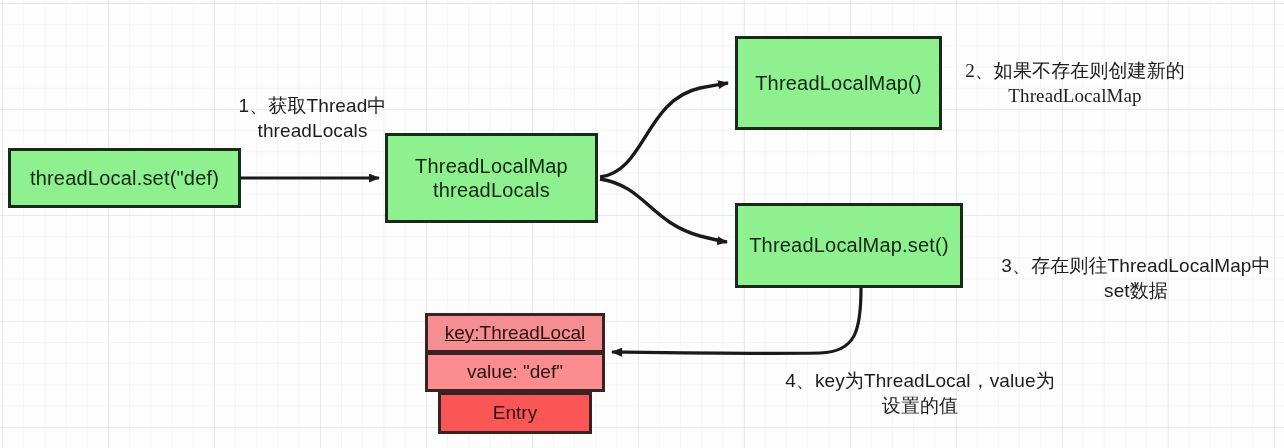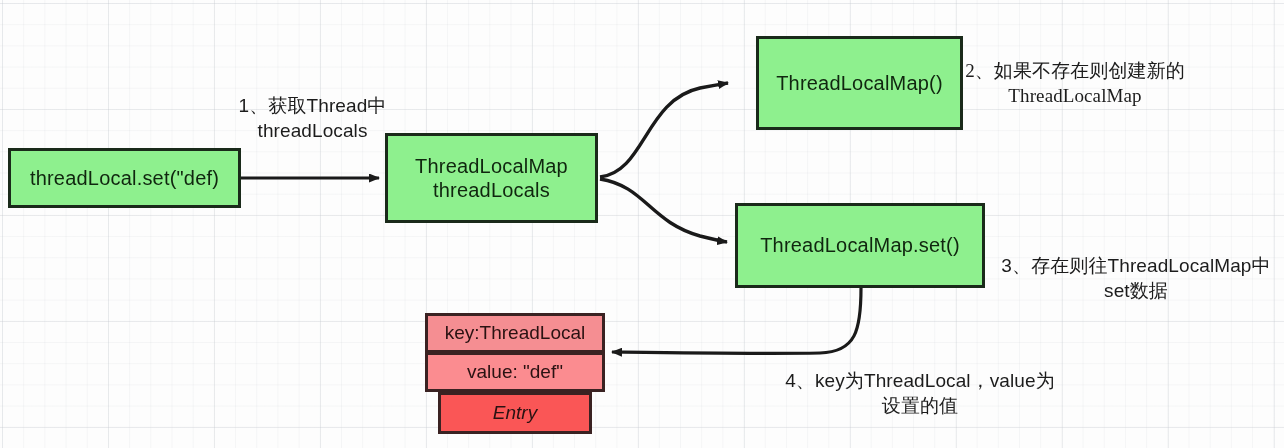--- a/index.html
+++ b/index.html
@@ -53,21 +53,21 @@
     position: absolute;
     box-sizing: border-box;
     display: flex;
     align-items: center;
     justify-content: center;
     text-align: center;
     border: 3px solid #3a2222;
     font-size: 19px;
     color: #2a1212;
   }
-  .entry-key   { background: #f58e92; }
+  .entry-key   { background: #f58e92; text-decoration: underline; }
   .entry-value { background: #fb8c90; }
   .entry-name  { background: #fa5656; }
   .label {
     position: absolute;
     text-align: center;
     font-size: 19px;
     line-height: 1.32;
     color: #1c1c1c;
     white-space: pre-line;
     letter-spacing: 0.1px;
@@ -92,29 +92,29 @@
     <path d="M600,179 C645,186 650,222 700,236 C712,239 720,241 727,242" fill="none" stroke="#1a1a1a" stroke-width="3.4" marker-end="url(#arrowhead)"></path>
 
     <path d="M861,288 C861,330 856,352 820,353 C760,354 690,353 612,352" fill="none" stroke="#1a1a1a" stroke-width="3.2" marker-end="url(#arrowhead)"></path>
   </svg>
 
   <div class="node" style="left:8px; top:148px; width:233px; height:60px;">threadLocal.set("def)</div>
 
   <div class="node" style="left:385px; top:133px; width:213px; height:90px;">ThreadLocalMap
 threadLocals</div>
 
-  <div class="node" style="left:756px; top:36px; width:207px; height:94px;">ThreadLocalMap()</div>
+  <div class="node" style="left:735px; top:36px; width:207px; height:94px;">ThreadLocalMap()</div>
 
-  <div class="node" style="left:735px; top:203px; width:250px; height:85px;">ThreadLocalMap.set()</div>
+  <div class="node" style="left:735px; top:203px; width:228px; height:85px;">ThreadLocalMap.set()</div>
 
   <div class="entry-cell entry-key" style="left:425px; top:313px; width:180px; height:40px;">key:ThreadLocal</div>
 
   <div class="entry-cell entry-value" style="left:425px; top:352px; width:180px; height:40px;">value: "def"</div>
 
-  <div class="entry-cell entry-name" style="left:438px; top:392px; width:154px; height:42px;font-style:italic;">Entry</div>
+  <div class="entry-cell entry-name" style="left:438px; top:392px; width:154px; height:42px;">Entry</div>
 
   <div class="label" style="left:215px; top:93px; width:195px;">1、获取Thread中
 threadLocals</div>
 
   <div class="label" style="left:950px; top:58px; width:250px;font-family:Liberation Serif, serif;">2、如果不存在则创建新的
 ThreadLocalMap</div>
 
   <div class="label" style="left:992px; top:222px; width:288px;margin-top:31px;">3、存在则往ThreadLocalMap中
 set数据</div>
 

